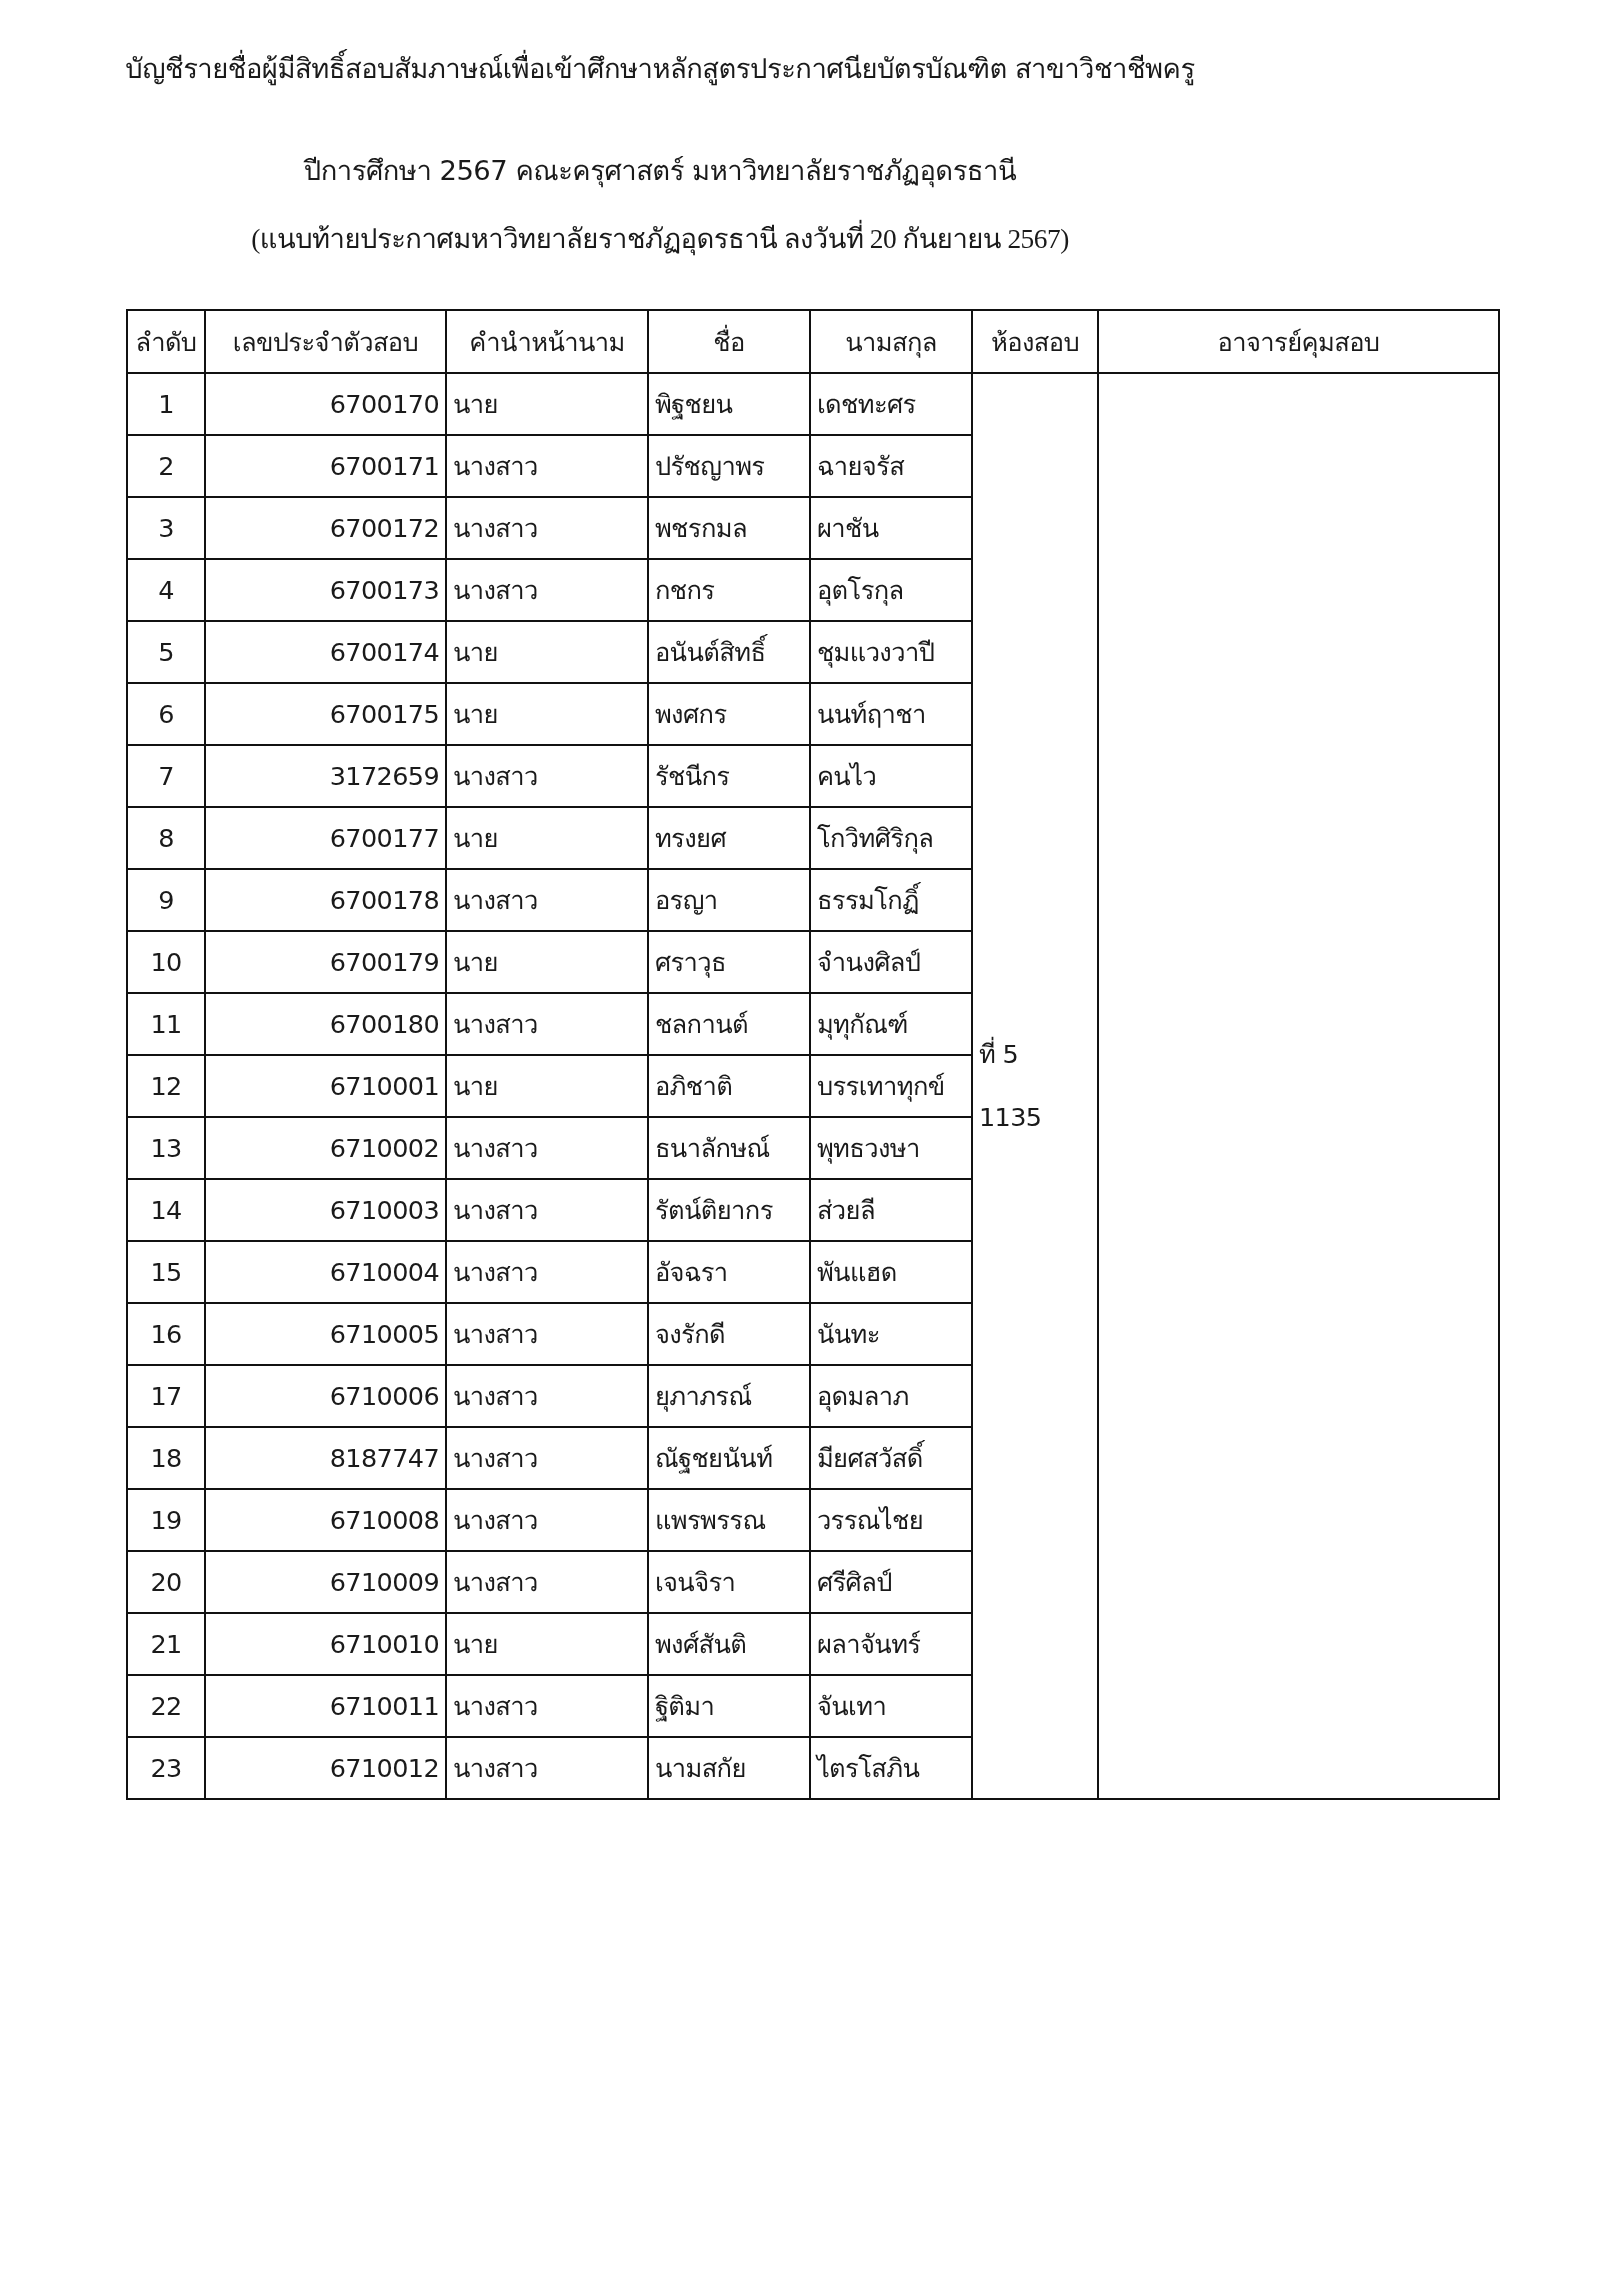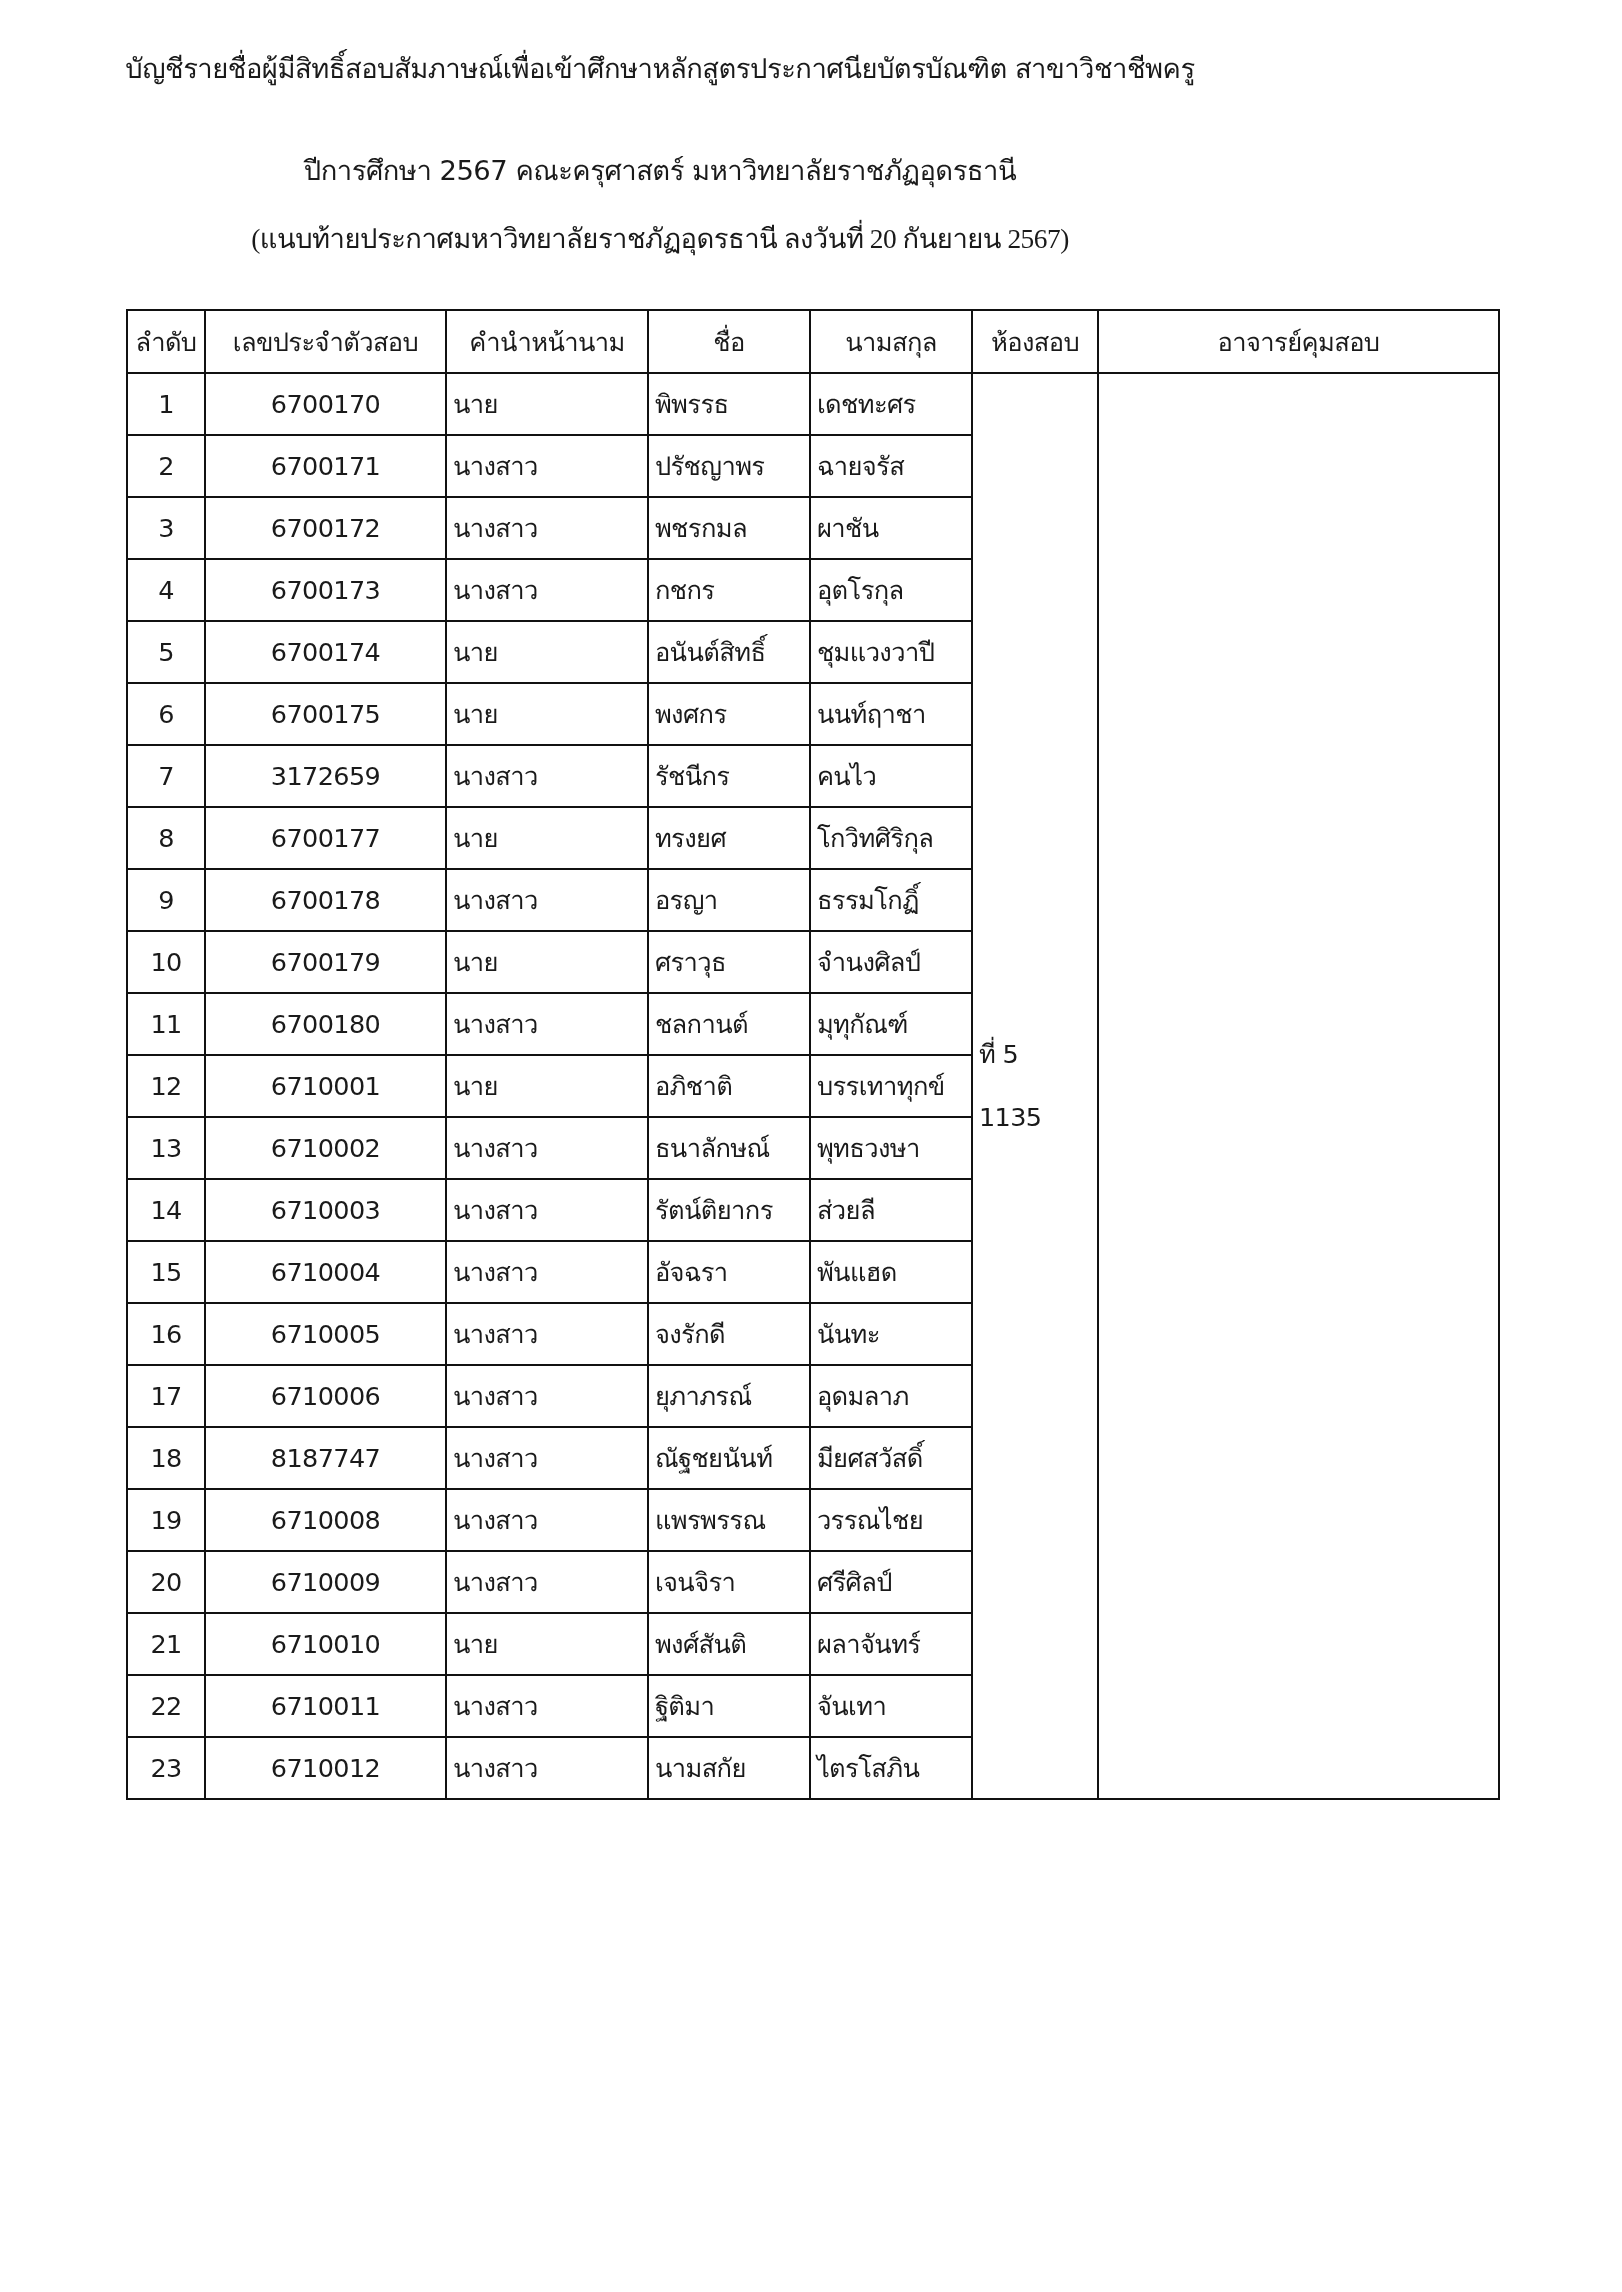--- a/index.html
+++ b/index.html
@@ -28,21 +28,21 @@
   }
   table.roster thead th { height: 61px; text-align: center; font-size: 25.5px; border-radius: 31px; }
   col.c1 { width: 78px; }
   col.c2 { width: 241px; }
   col.c3 { width: 202px; }
   col.c4 { width: 162px; }
   col.c5 { width: 162px; }
   col.c6 { width: 126px; }
   col.c7 { width: 401px; }
   td.num { text-align: center; }
-  td.id  { text-align: center; }
+  td.id  { text-align: right; }
   td.left { text-align: left; padding-left: 3.9px; }
   td.room { text-align: left; vertical-align: middle; font-size: 25.5px; line-height: 63px; }
   td.room span { display: block; }
   td.proctor { }
 </style>
 </head>
 <body>
 
 <div class="title-line" id="t1">บัญชีรายชื่อผู้มีสิทธิ์สอบสัมภาษณ์เพื่อเข้าศึกษาหลักสูตรประกาศนียบัตรบัณฑิต สาขาวิชาชีพครู</div>
 <div class="title-line" id="t2">ปีการศึกษา 2567 คณะครุศาสตร์ มหาวิทยาลัยราชภัฏอุดรธานี</div>
@@ -67,21 +67,21 @@
       <th>นามสกุล</th>
       <th>ห้องสอบ</th>
       <th>อาจารย์คุมสอบ</th>
     </tr>
   </thead>
   <tbody id="roster-body">
       <tr>
         <td class="num">1</td>
         <td class="id">6700170</td>
         <td class="left">นาย</td>
-        <td class="left">พิพรรธ</td>
+        <td class="left">พิฐชยน</td>
         <td class="left">เดชทะศร</td>
         <td class="room" rowspan="23">
           <span>ที่ 5</span>
           <span>1135</span>
         </td>
         <td class="proctor" rowspan="23"></td>
       </tr>
       <tr>
         <td class="num">2</td>
         <td class="id">6700171</td>

